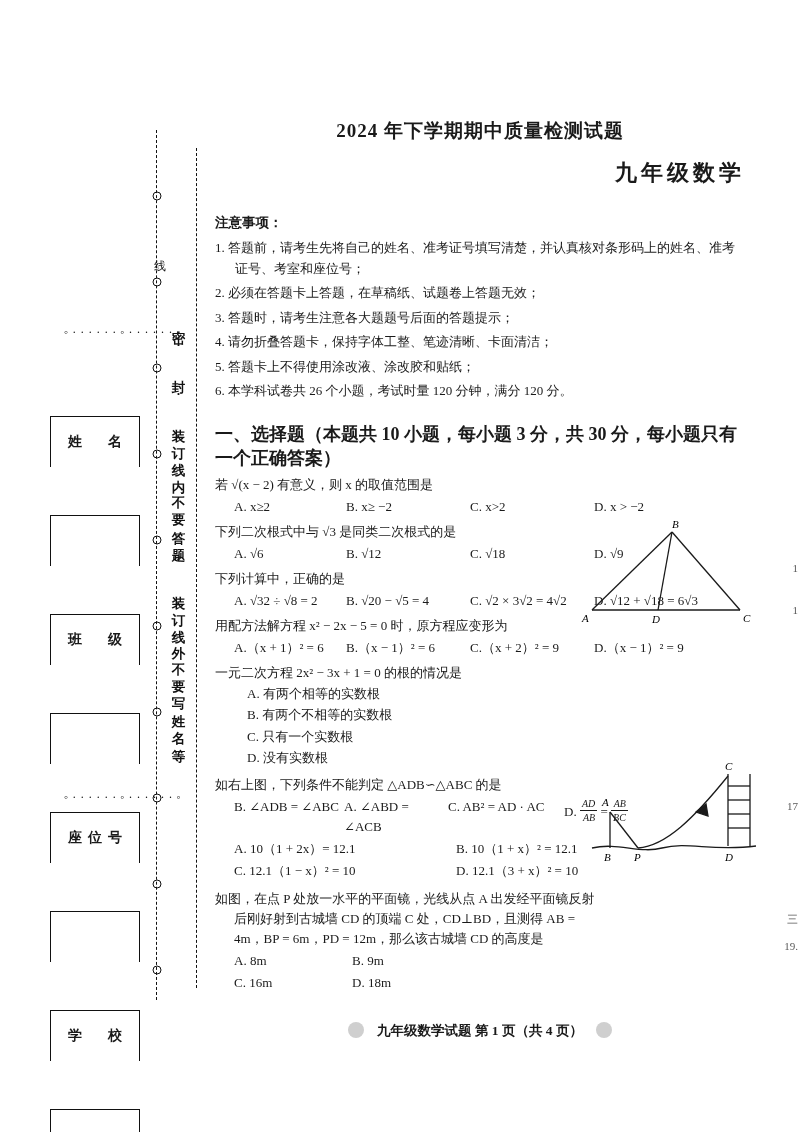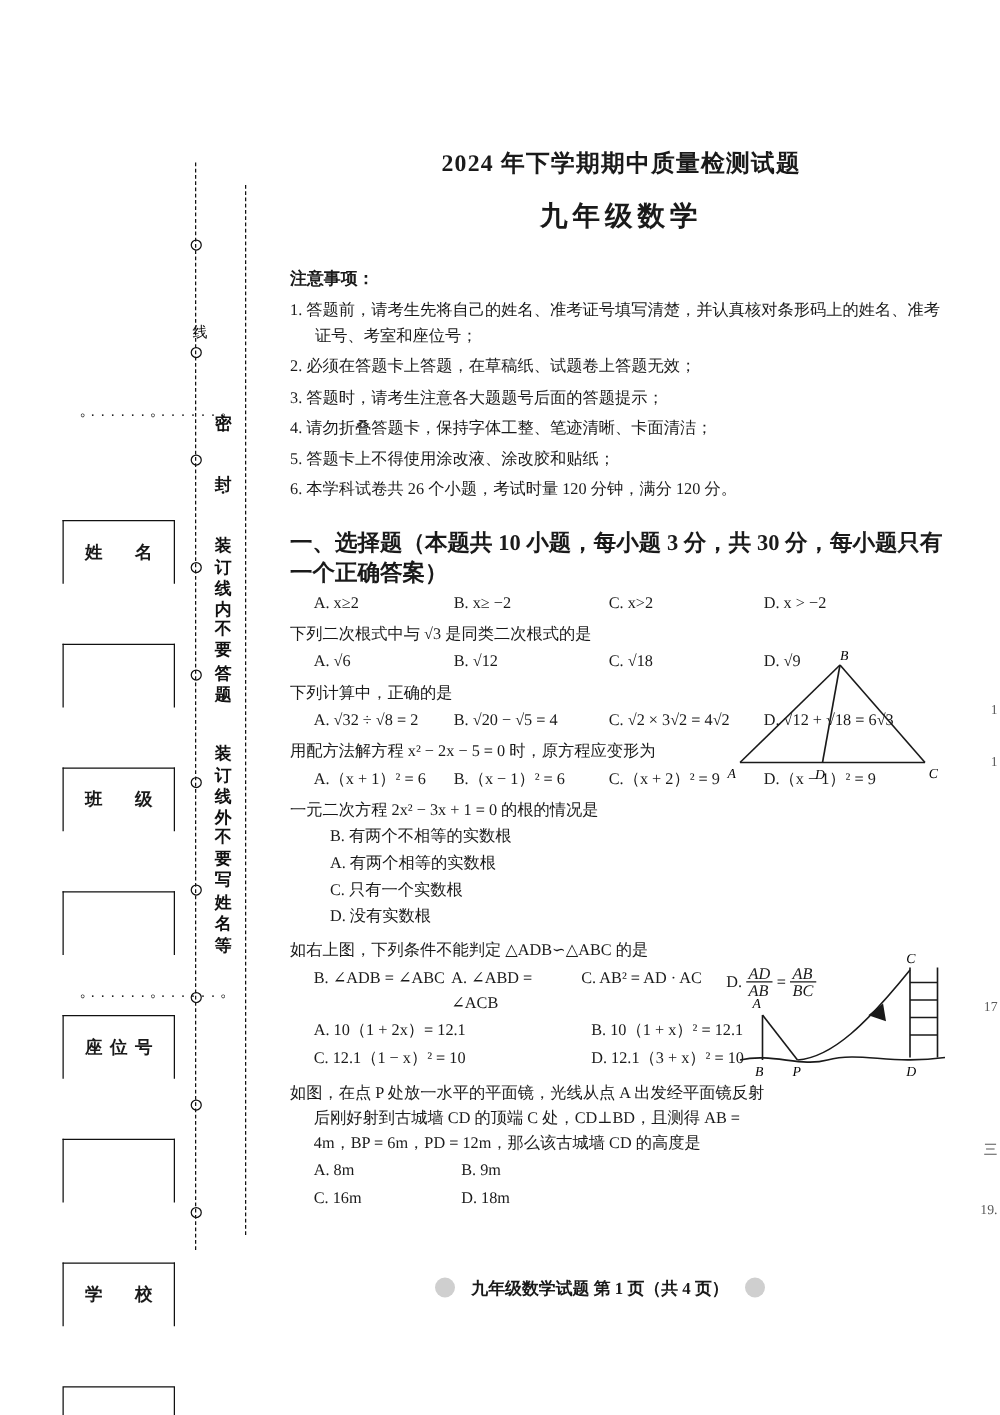--- a/index.html
+++ b/index.html
@@ -25,38 +25,38 @@
     text-align:center;font-size:14px;letter-spacing:6px;text-indent:6px;font-weight:600;}
   .seal-text{position:absolute;left:128px;top:190px;width:24px;
     font-size:13.5px;line-height:23px;letter-spacing:1px;writing-mode:vertical-rl;
     text-orientation:upright;font-weight:600;color:#111;height:450px;}
   .seal-line-label{position:absolute;left:110px;top:120px;width:20px;font-size:12px;
     writing-mode:vertical-rl;text-orientation:upright;color:#111;}
   .dots-top{position:absolute;left:26px;top:195px;font-size:12px;letter-spacing:4px;color:#111;}
   .dots-bottom{position:absolute;left:26px;top:660px;font-size:12px;letter-spacing:4px;color:#111;}
 
   
-  .main{position:absolute;left:232px;top:118px;width:530px;}
+  .main{position:absolute;left:215px;top:118px;width:530px;}
   .title{text-align:center;font-size:19px;font-weight:700;letter-spacing:1px;}
-  .subtitle{text-align:center;font-size:22px;font-weight:700;margin-top:14px;letter-spacing:4px;}
+  .subtitle{text-align:right;font-size:22px;font-weight:700;margin-top:14px;letter-spacing:4px;}
   .sec-h{font-size:13.5px;font-weight:700;margin-top:26px;}
   ol.notes{margin:6px 0 0 0;padding:0;list-style:none;font-size:13px;line-height:20.5px;}
   ol.notes li{margin-top:4px;padding-left:20px;text-indent:-20px;}
   .bighead{font-size:18px;font-weight:700;margin-top:20px;}
   .q{font-size:13px;line-height:20px;margin-top:5px;padding-left:19px;text-indent:-19px;}
   .opts{display:flex;font-size:13px;line-height:20px;margin-top:2px;padding-left:19px;}
   .opts span{flex:0 0 auto;}
   .o1{width:112px;}
   .o2{width:124px;}
   .o3{width:124px;}
   .o4{width:auto;}
   .optcol{font-size:13px;line-height:20.5px;padding-left:32px;}
   .optcol div{margin-top:1px;}
   i{font-family:"Liberation Serif",serif;}
-  .frac{display:inline-block;vertical-align:-0.55em;text-align:left;font-size:13px;line-height:13px;}
+  .frac{display:inline-block;vertical-align:-0.55em;text-align:right;font-size:10px;line-height:13px;}
   .frac .num{border-bottom:1px solid #1a1a1a;padding:0 2px;display:block;}
   .frac .den{display:block;padding:0 2px;}
 
   
   .fig-tri{position:absolute;left:580px;top:518px;width:180px;height:110px;}
   .fig-mirror{position:absolute;left:588px;top:760px;width:172px;height:105px;}
 
   
   .edge{position:absolute;right:2px;font-size:11px;color:#5a5a5a;}
 
@@ -125,20 +125,21 @@
       <li>1. 答题前，请考生先将自己的姓名、准考证号填写清楚，并认真核对条形码上的姓名、准考证号、考室和座位号；</li>
       <li>2. 必须在答题卡上答题，在草稿纸、试题卷上答题无效；</li>
       <li>3. 答题时，请考生注意各大题题号后面的答题提示；</li>
       <li>4. 请勿折叠答题卡，保持字体工整、笔迹清晰、卡面清洁；</li>
       <li>5. 答题卡上不得使用涂改液、涂改胶和贴纸；</li>
       <li>6. 本学科试卷共 26 个小题，考试时量 120 分钟，满分 120 分。</li>
     </ol>
 
     <div class="bighead">一、选择题（本题共 10 小题，每小题 3 分，共 30 分，每小题只有一个正确答案）</div>
 
+    <div class="q">若 √(x − 2) 有意义，则 x 的取值范围是</div>
     <div class="opts">
       <span class="o1">A.  x≥2</span>
       <span class="o2">B.  x≥ −2</span>
       <span class="o3">C.  x&gt;2</span>
       <span class="o4">D.  x &gt; −2</span>
     </div>
 
     <div class="q">下列二次根式中与 √3 是同类二次根式的是</div>
     <div class="opts">
       <span class="o1">A. √6</span>
@@ -158,22 +159,22 @@
     <div class="q">用配方法解方程 x² − 2x − 5 = 0 时，原方程应变形为</div>
     <div class="opts">
       <span class="o1">A.（x + 1）² = 6</span>
       <span class="o2">B.（x − 1）² = 6</span>
       <span class="o3">C.（x + 2）² = 9</span>
       <span class="o4">D.（x − 1）² = 9</span>
     </div>
 
     <div class="q">一元二次方程 2x² − 3x + 1 = 0 的根的情况是</div>
     <div class="optcol">
+      <div>A. 有两个相等的实数根</div>
       <div>B. 有两个不相等的实数根</div>
-      <div>A. 有两个相等的实数根</div>
       <div>C. 只有一个实数根</div>
       <div>D. 没有实数根</div>
     </div>
 
     <div class="q" style="margin-top:6px">如右上图，下列条件不能判定 △ADB∽△ABC 的是</div>
     <div class="opts" style="width:400px">
       <span style="width:110px">B. ∠ADB = ∠ABC</span>
       <span style="width:104px">A. ∠ABD = ∠ACB</span>
       <span style="width:116px">C. AB² = AD · AC</span>
       <span>D.&nbsp;<span class="frac"><span class="num"><i>AD</i></span><span class="den"><i>AB</i></span></span> = <span class="frac"><span class="num"><i>AB</i></span><span class="den"><i>BC</i></span></span></span>
@@ -237,21 +238,21 @@
     <text x="16" y="101" font-size="11" font-style="italic" font-family="Liberation Serif, serif">B</text>
     <text x="46" y="101" font-size="11" font-style="italic" font-family="Liberation Serif, serif">P</text>
     <text x="137" y="10" font-size="11" font-style="italic" font-family="Liberation Serif, serif">C</text>
     <text x="137" y="101" font-size="11" font-style="italic" font-family="Liberation Serif, serif">D</text>
   </svg>
 
   <div class="edge" style="top:562px">1</div>
   <div class="edge" style="top:604px">1</div>
   <div class="edge" style="top:800px">17</div>
   <div class="edge" style="top:912px">三</div>
-  <div class="edge" style="top:962px">19.</div>
+  <div class="edge" style="top:940px">19.</div>
 
   <div class="footer">
     <span class="foot-seal"></span>
     <span>九年级数学试题  第 1 页（共 4 页）</span>
     <span class="foot-seal"></span>
   </div>
 
 </div>
 
 </body></html>

